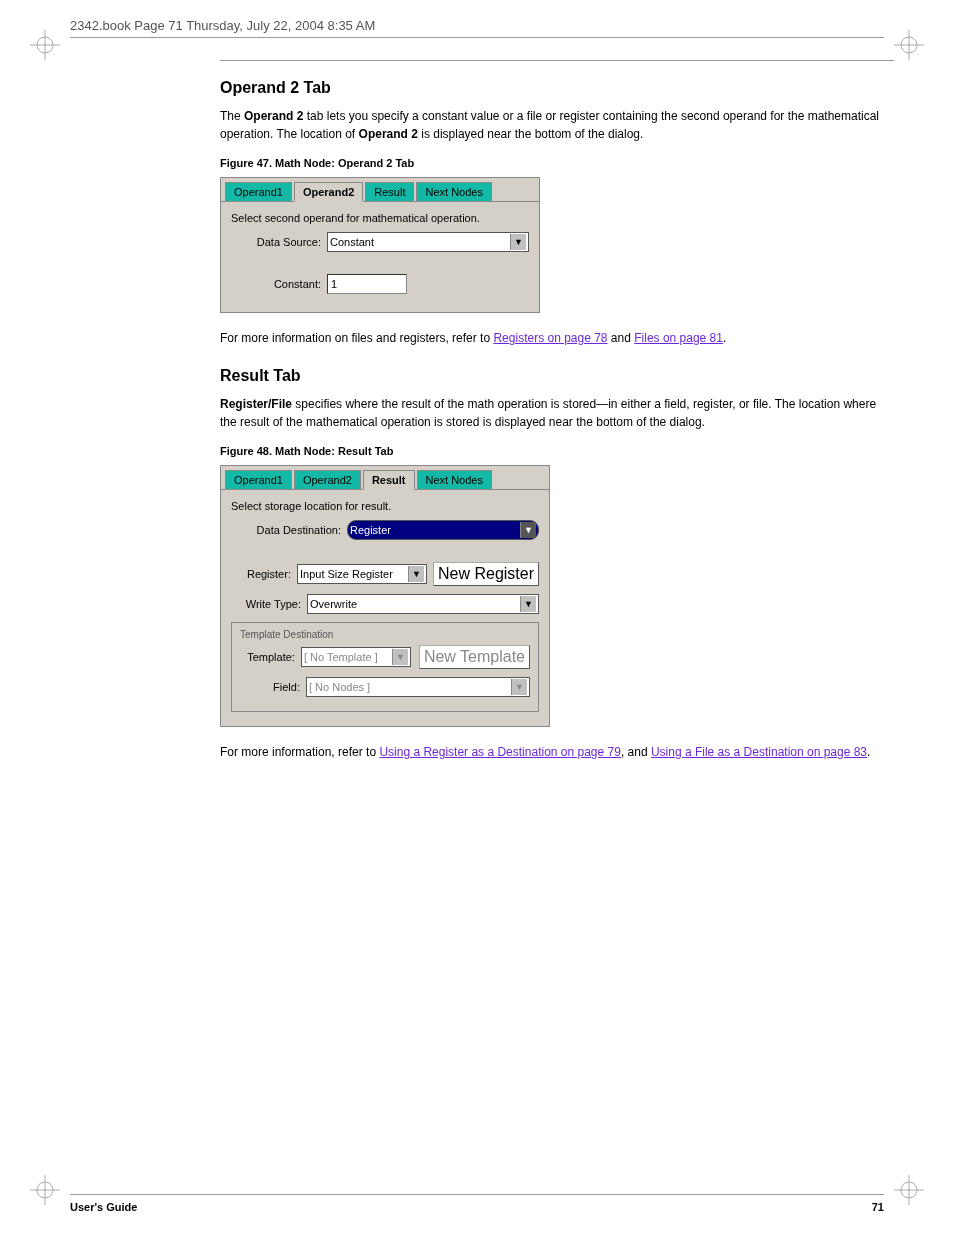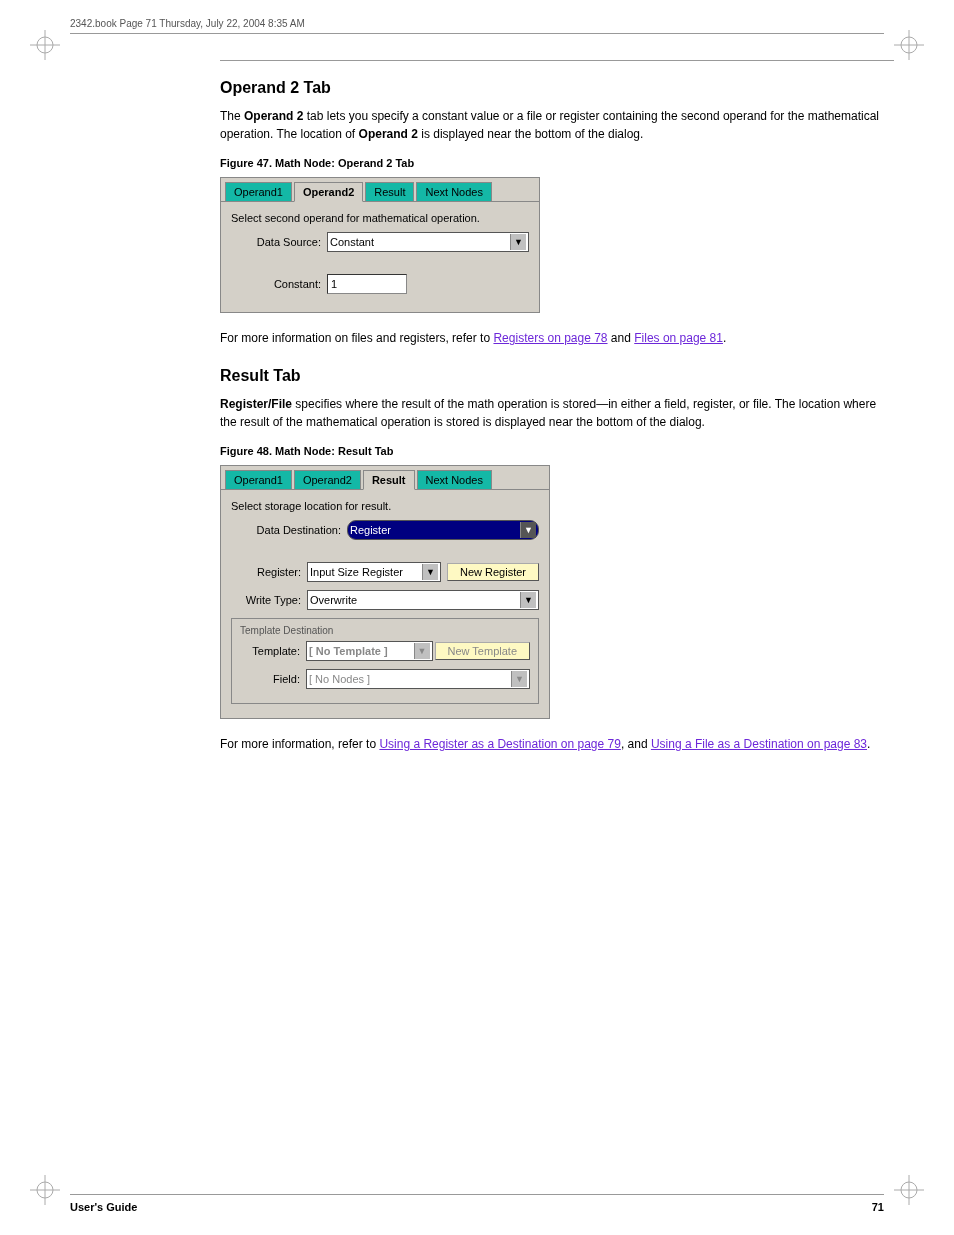--- a/index.html
+++ b/index.html
@@ -32,21 +32,21 @@
       top: 18px;
       left: 70px;
       right: 70px;
       font-size: 10px;
       font-family: Arial, sans-serif;
       color: #555;
       border-bottom: 1px solid #999;
       padding-bottom: 4px;
     }
     .page-header-text {
-      font-size: 10px;
+      font-size: 13px;
       color: #555;
     }
 
     
     .page-footer {
       position: absolute;
       bottom: 22px;
       left: 70px;
       right: 70px;
       border-top: 1px solid #999;
@@ -212,24 +212,24 @@
     .dialog-box-lg {
       border: 1px solid #888;
       background: #d4d0c8;
       margin-bottom: 16px;
       width: 330px;
       font-family: Arial, sans-serif;
       font-size: 11px;
     }
 
     .dialog-button {
-      background: #fef9c3;
+      background: #ffffff;
       border: 1px outset #aaa;
-      padding: 2px 12px;
-      font-size: 11px;
+      padding: 2px 4px;
+      font-size: 16px;
       font-family: Arial, sans-serif;
       cursor: pointer;
       white-space: nowrap;
     }
 
     .template-section {
       border: 1px solid #888;
       margin: 6px 0 4px 0;
       padding: 6px 8px 6px 8px;
     }
@@ -374,21 +374,21 @@
           <div class="dialog-select" style="min-width:130px;">
             <span class="select-value">Overwrite</span>
             <span class="select-arrow">▼</span>
           </div>
         </div>
 
         <div class="template-section">
           <div class="template-section-title">Template Destination</div>
           <div class="dialog-row">
             <label style="width:60px;">Template:</label>
-            <div class="dialog-select" style="min-width:110px; margin-right:2px; color:#888;font-weight:bold;">
+            <div class="dialog-select" style="min-width:110px; margin-right:8px; color:#888;">
               <span class="select-value">[ No Template ]</span>
               <span class="select-arrow">▼</span>
             </div>
             <button class="dialog-button" style="color:#888;">New Template</button>
           </div>
           <div class="dialog-row">
             <label style="width:60px;">Field:</label>
             <div class="dialog-select" style="min-width:110px; color:#888;">
               <span class="select-value">[ No Nodes ]</span>
               <span class="select-arrow">▼</span>

